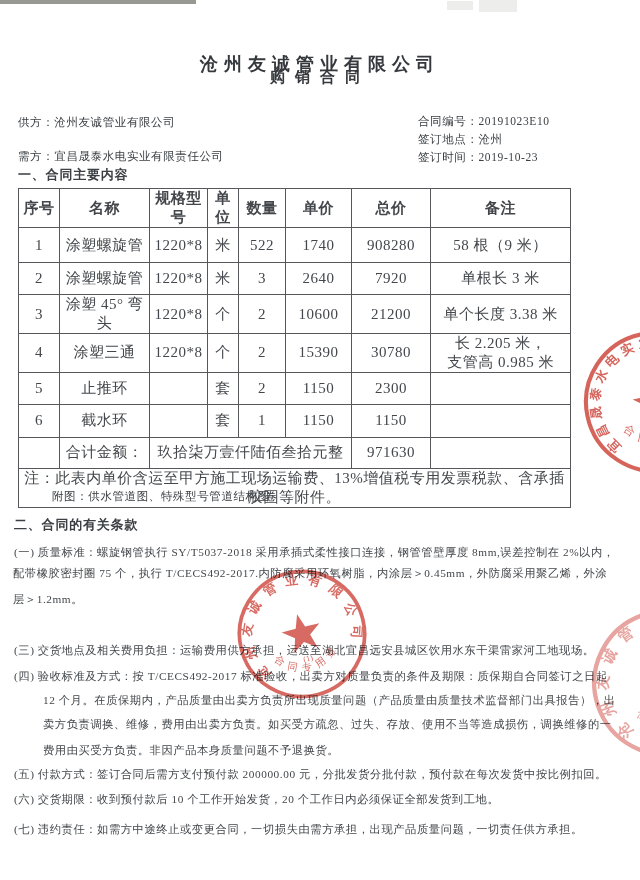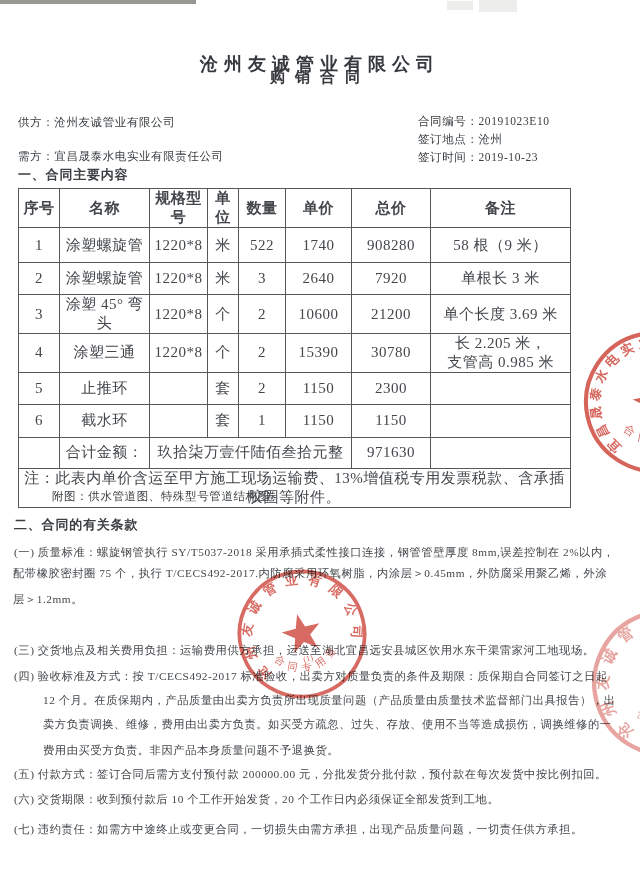--- a/index.html
+++ b/index.html
@@ -106,21 +106,21 @@
         <td>单根长 3 米</td>
       </tr>
       <tr class="r3">
         <td>3</td>
         <td>涂塑 45° 弯头</td>
         <td>1220*8</td>
         <td>个</td>
         <td>2</td>
         <td>10600</td>
         <td>21200</td>
-        <td>单个长度 3.69 米</td>
+        <td>单个长度 3.38 米</td>
       </tr>
       <tr class="r4">
         <td>4</td>
         <td>涂塑三通</td>
         <td>1220*8</td>
         <td>个</td>
         <td>2</td>
         <td>15390</td>
         <td>30780</td>
         <td class="pre">长 2.205 米，

